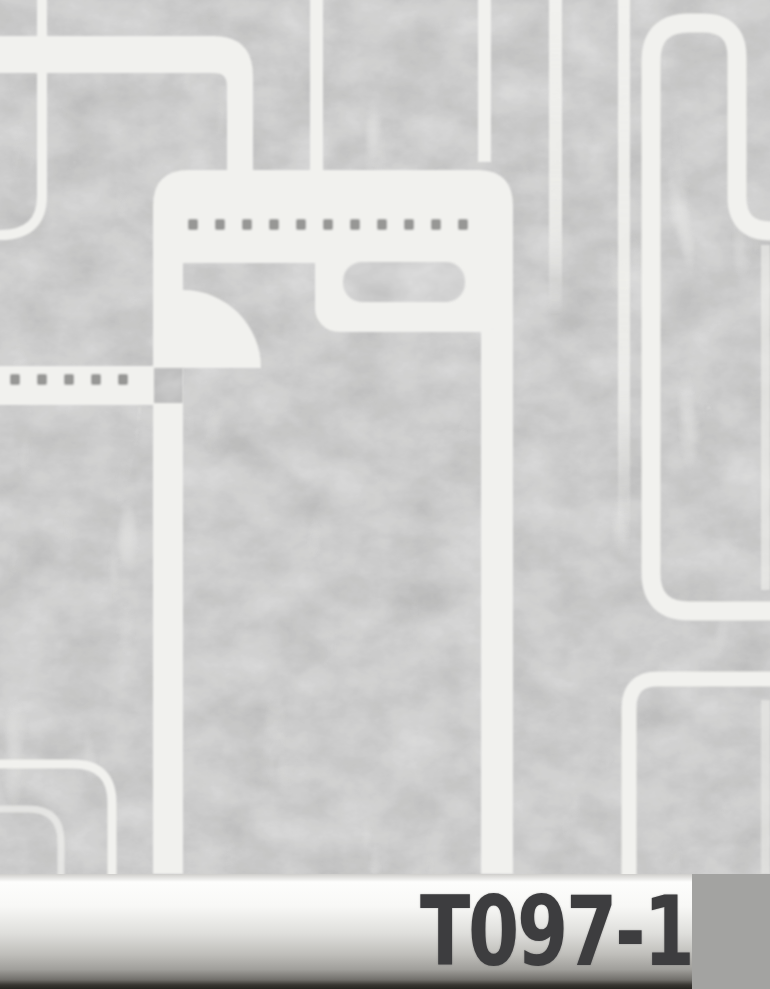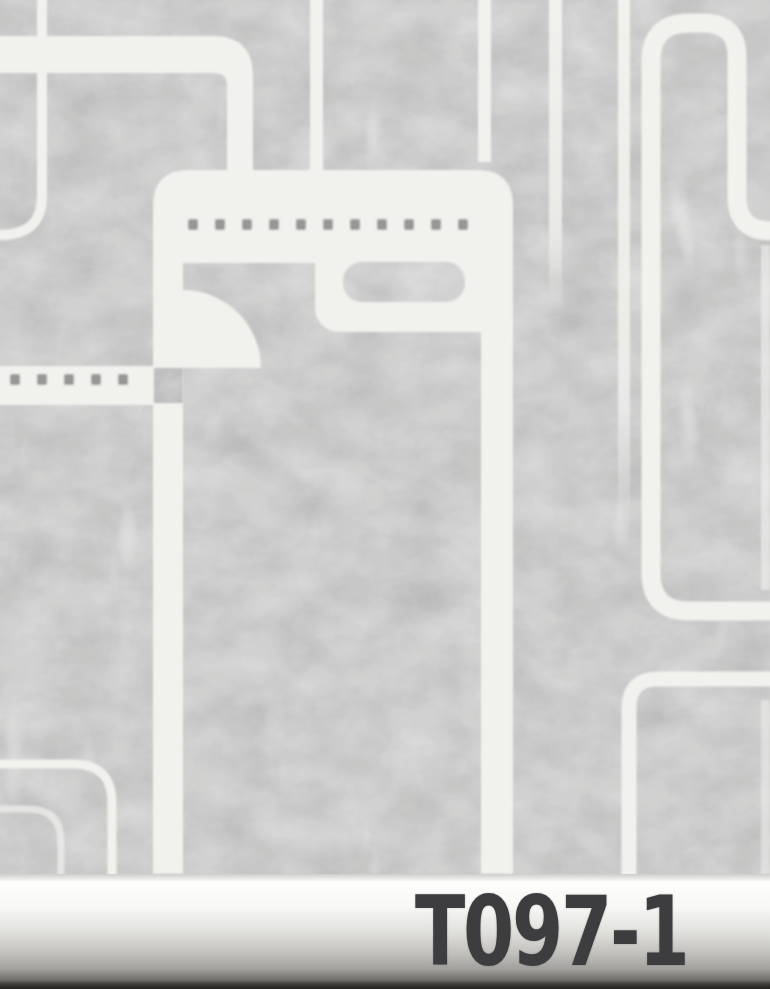--- a/index.html
+++ b/index.html
@@ -7,23 +7,23 @@
     position:relative;width:770px;height:989px;overflow:hidden;
     font-family:"DejaVu Sans","Liberation Sans",sans-serif;
     background:var(--texture-base,#a3a3a1);
   }
   .texture{display:block;width:770px;height:874px;}
   .base-rect{fill:var(--texture-base,#a3a3a1);}
   .c-pat{fill:var(--pattern,#f1f1ee);}
   .s-pat{stroke:var(--pattern,#f1f1ee);fill:none;stroke-linecap:butt;}
   .c-dot{fill:var(--dot,#8d8d8b);opacity:.9;}
   .bar{
-    position:absolute;left:0;top:874px;width:770px;height:115px;
+    position:absolute;left:0;top:874px;width:692px;height:115px;
     display:flex;align-items:center;justify-content:flex-end;
-    padding-right:83px;box-sizing:border-box;
+    box-sizing:border-box;
     background:linear-gradient(180deg,
       #cfcecb 0%, var(--bar-top,#fdfdfc) 7%, #f8f8f6 28%,
       #dededb 52%, #bfbeba 70%, #a09f9b 83%,
       #716f6b 92%, #383632 96.5%, var(--bar-bottom,#262421) 100%);
   }
   .code{
     color:var(--label-text,#3d3d3f);
     font-weight:bold;font-size:97px;line-height:1;
     letter-spacing:-3px;white-space:nowrap;
     transform:scaleX(.76);transform-origin:right center;

